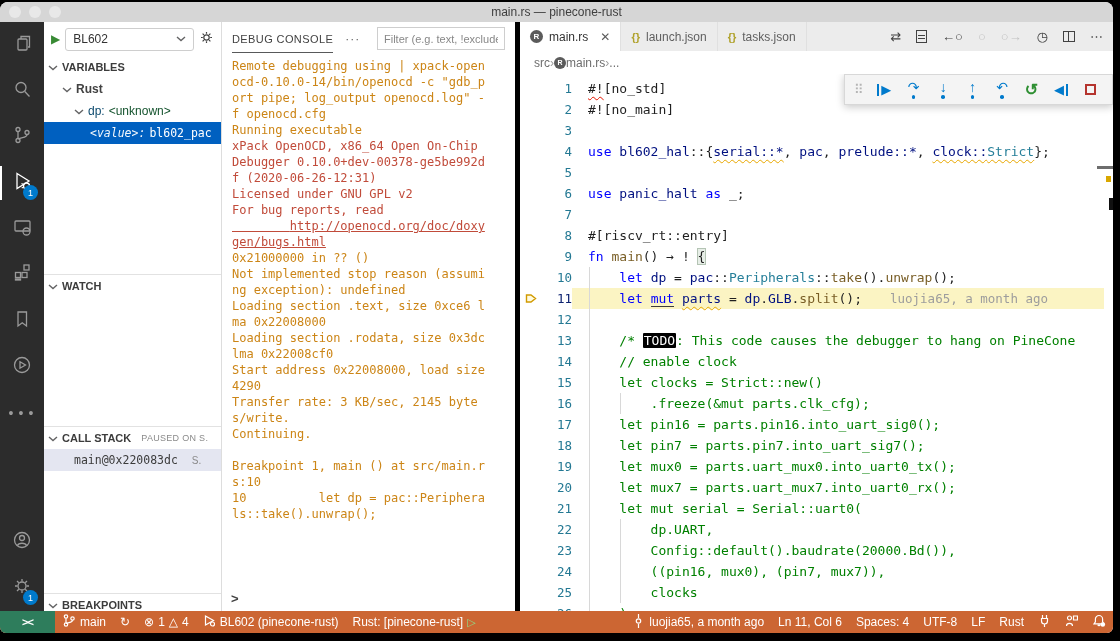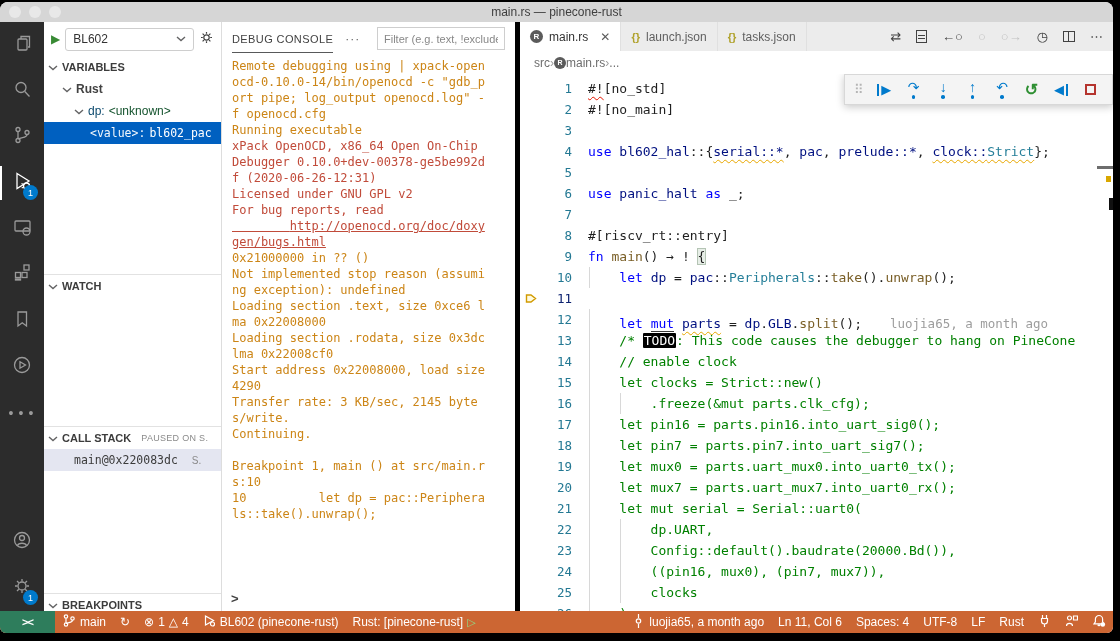--- a/index.html
+++ b/index.html
@@ -43,21 +43,21 @@
   .chev svg, .chev { stroke:#646465; }
   svg.chevron { stroke:#646465; fill:none; stroke-width:1.4; }
   .section { overflow:hidden; }
   .sec-head { height:22px; display:flex; align-items:center; gap:4px; padding:0 4px; font-size:11px; font-weight:bold; color:#3c3c3c; flex:none; cursor:pointer; }
   .sec-border { border-top:1px solid #e2e2e2; }
   .sec-badge { font-weight:normal; font-size:9px; color:#8a8a8a; margin-left:6px; letter-spacing:.3px; white-space:nowrap; overflow:hidden; }
   .tree-row { height:22px; display:flex; align-items:center; gap:4px; cursor:pointer; white-space:nowrap; }
   .t-name-purple { color:#0c4a6e; }
   .t-gray { color:#14532d; }
   .row-sel { background:#0060c0; color:#fff; font-family:"DejaVu Sans Mono",monospace; font-size:11.5px; }
-  .row-sel .dim { opacity:.95; }
+  .row-sel .dim { opacity:.95;font-style:italic; }
   .stack-row { background:#e4e6f1; color:#3b3b3b; font-family:"DejaVu Sans Mono",monospace; font-size:11.5px; padding-left:30px; display:flex; align-items:center; }
   .stack-note { font-family:"Liberation Sans",sans-serif; font-size:10px; color:#8a8a8a; margin-left:10px; }
   .sec-vars { height:218px; }
   .sec-watch { height:152px; }
   .sec-stack { height:167px; }
   .sec-bp { flex:1; }
   
   .panel { width:298px; flex:none; background:#fff; border-right:5px solid #000000; display:flex; flex-direction:column; overflow:hidden; }
   .panel-header { height:33px; flex:none; display:flex; align-items:center; padding:0 10px; gap:12px; }
   .panel-title { font-size:11px; color:#424242; letter-spacing:.4px; border-bottom:1px solid #58595a; padding:8px 0 7px; cursor:pointer; white-space:nowrap; }
@@ -86,21 +86,21 @@
   .grid-file { width:11px; height:13px; border:1.2px solid #424242; position:relative; }
   .grid-file::after { content:""; position:absolute; left:1px; right:1px; top:4px; height:5px; background:repeating-linear-gradient(#424242 0 1px, transparent 1px 3px); }
   .breadcrumbs { height:23px; flex:none; display:flex; align-items:center; padding-left:14px; font-size:12px; color:#6e6e6e; }
   .bc-sep { color:#9c9c9c; }
   .code-wrap { flex:1; position:relative; overflow:hidden; }
   .code { position:absolute; left:0; top:0; right:9px; padding-top:4px; font-family:"DejaVu Sans Mono",monospace; font-size:13px; line-height:21px; color:#1f1f1f; }
   .cline { height:21px; display:flex; white-space:pre; }
   .glyph { width:22px; flex:none; display:flex; align-items:center; justify-content:center; }
   .lnum { width:30px; flex:none; text-align:right; color:#237893; font-size:12.5px; }
   .lbody { flex:1; padding-left:16px; position:relative; min-width:0; }
-  .cline.cur .lbody { background:#fbf4c3;margin-top:25px; }
+  .cline.cur .lbody { background:#fbf4c3; }
   .cline.cur .lnum { color:#0b216f; }
   .guide { position:absolute; top:0; bottom:0; width:1px; background:#d8d8d8; }
   .tok-kw { color:#0000ff; }
   .tok-fn { color:#795E26; }
   .tok-ty { color:#267f99; }
   .tok-var { color:#001080; }
   .tok-cm { color:#008000; }
   .tok-df { color:#1f1f1f; }
   .dec-sqo { text-decoration:underline wavy #e8a700 1px; text-underline-offset:3px; }
   .dec-sqr { text-decoration:underline wavy #e51400 1px; text-underline-offset:3px; }

